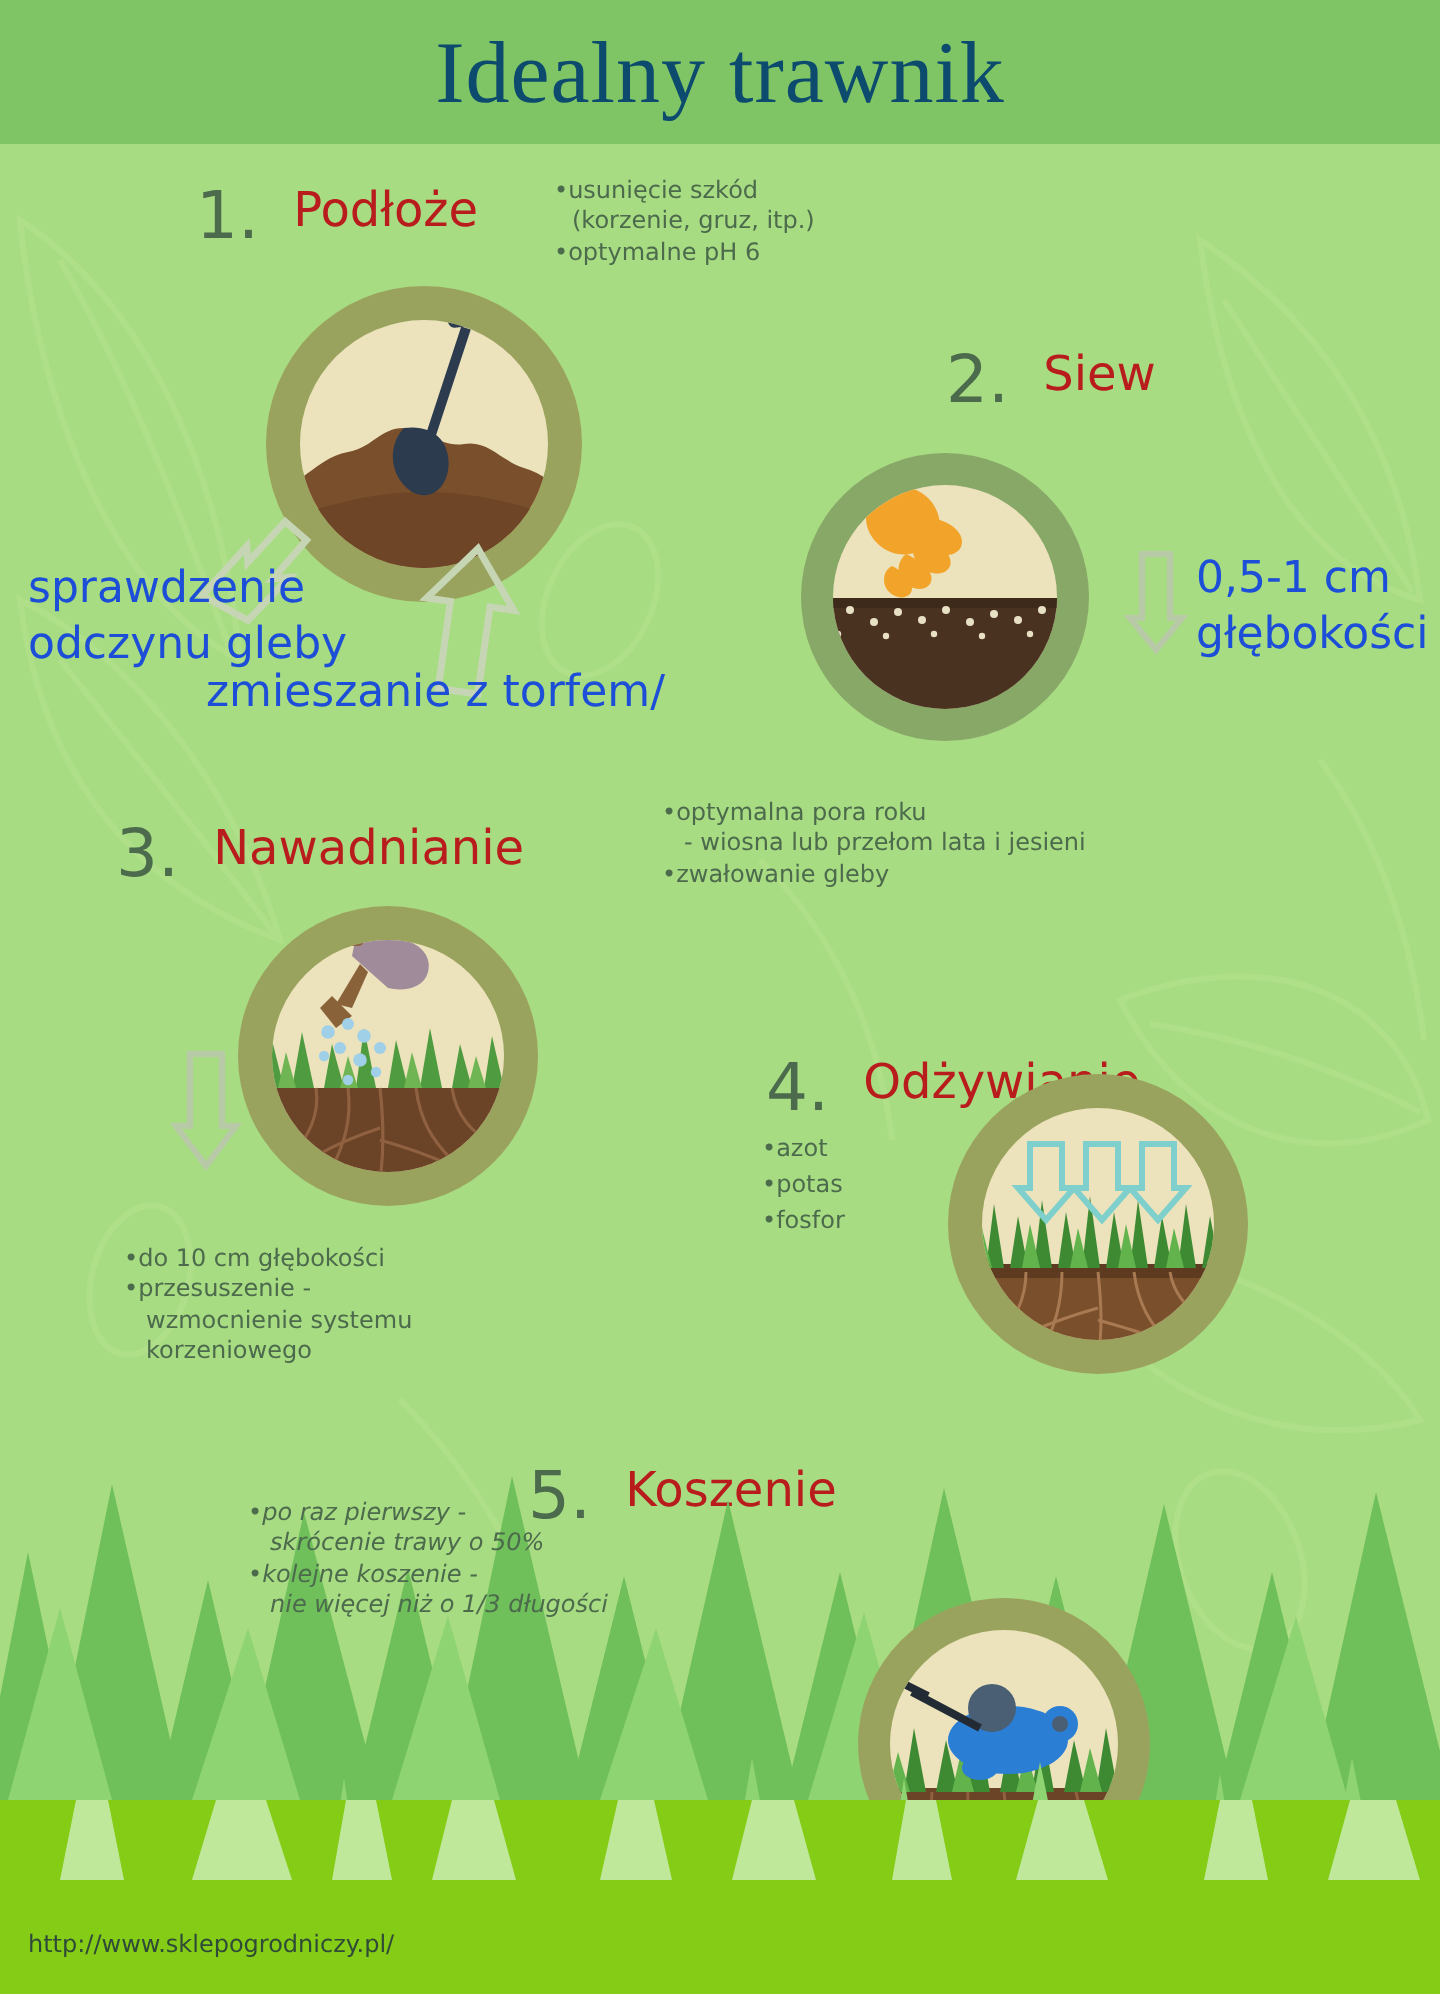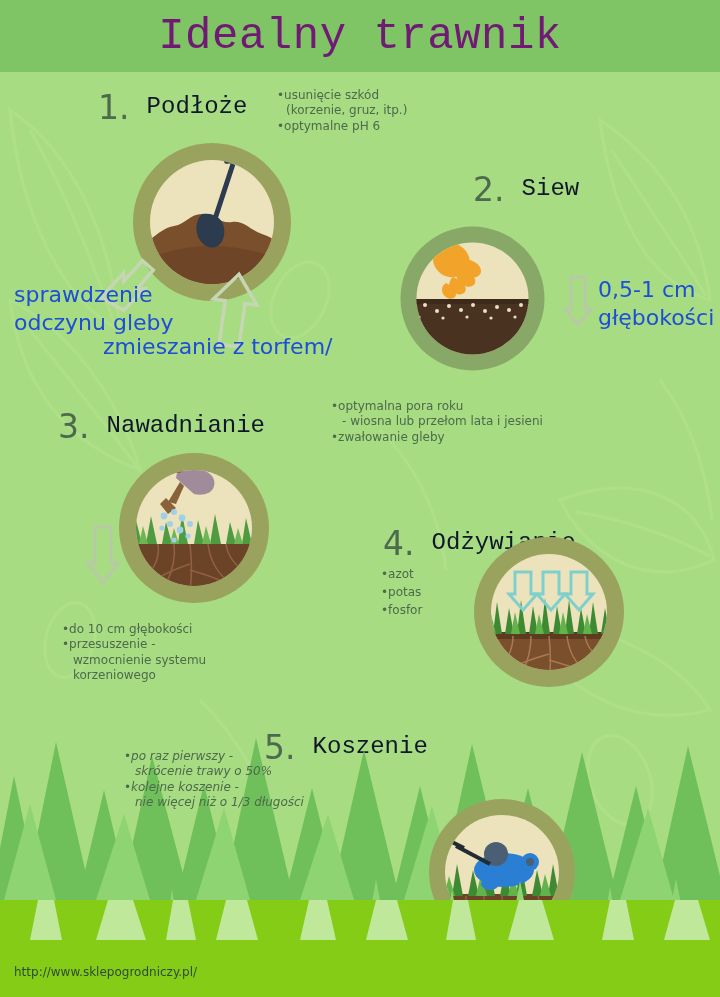--- a/index.html
+++ b/index.html
@@ -22,22 +22,22 @@
     position:absolute; left:0; top:0; width:720px; height:997px;
     opacity:.30; pointer-events:none;
   }
   
   .header {
     position:absolute; left:0; top:0; width:720px; height:72px;
     background:#7fc465;
     display:flex; align-items:center; justify-content:center;
   }
   .header-title {
-    font-size:44px; color:#701a75; letter-spacing:.5px;
-    font-family:Liberation Mono, monospace;
+    font-size:44px; color:#0c4a6e; letter-spacing:.5px;
+    font-family:Liberation Serif, serif;
   }
   
   .footer {
     position:absolute; left:0; bottom:0; width:720px; height:97px;
     background:#84cc16; overflow:hidden;
   }
   .footer-url {
     position:absolute; left:14px; bottom:18px;
     font-size:12px; color:#2f4a36;
   }
@@ -50,23 +50,22 @@
     position:absolute; left:0; bottom:0; width:720px; height:120px;
     overflow:hidden; pointer-events:none;
   }
   
   .step-head { position:absolute; white-space:nowrap; }
   .step-num {
     font-size:33px; color:#4c6a4c; font-weight:400;
     display:inline-block; vertical-align:-6px;
   }
   .step-title {
-    font-size:24px; color:#0f172a; display:inline-block;
+    font-size:24px; color:#b91c1c; display:inline-block;
     margin-left:12px;
-    font-family:Liberation Mono, monospace;
   }
   .bullets { position:absolute; color:#4c6a4c; font-size:12px; line-height:1.28; }
   .bullets .li { white-space:nowrap; text-indent:-10px; padding-left:10px; }
   .bullets .li .dot { color:#4c6a4c; }
   .note { position:absolute; color:#1d4ed8; font-size:22px; line-height:1.25; white-space:nowrap; }
 
   
   .circle {
     position:absolute; border-radius:50%;
     overflow:hidden;

